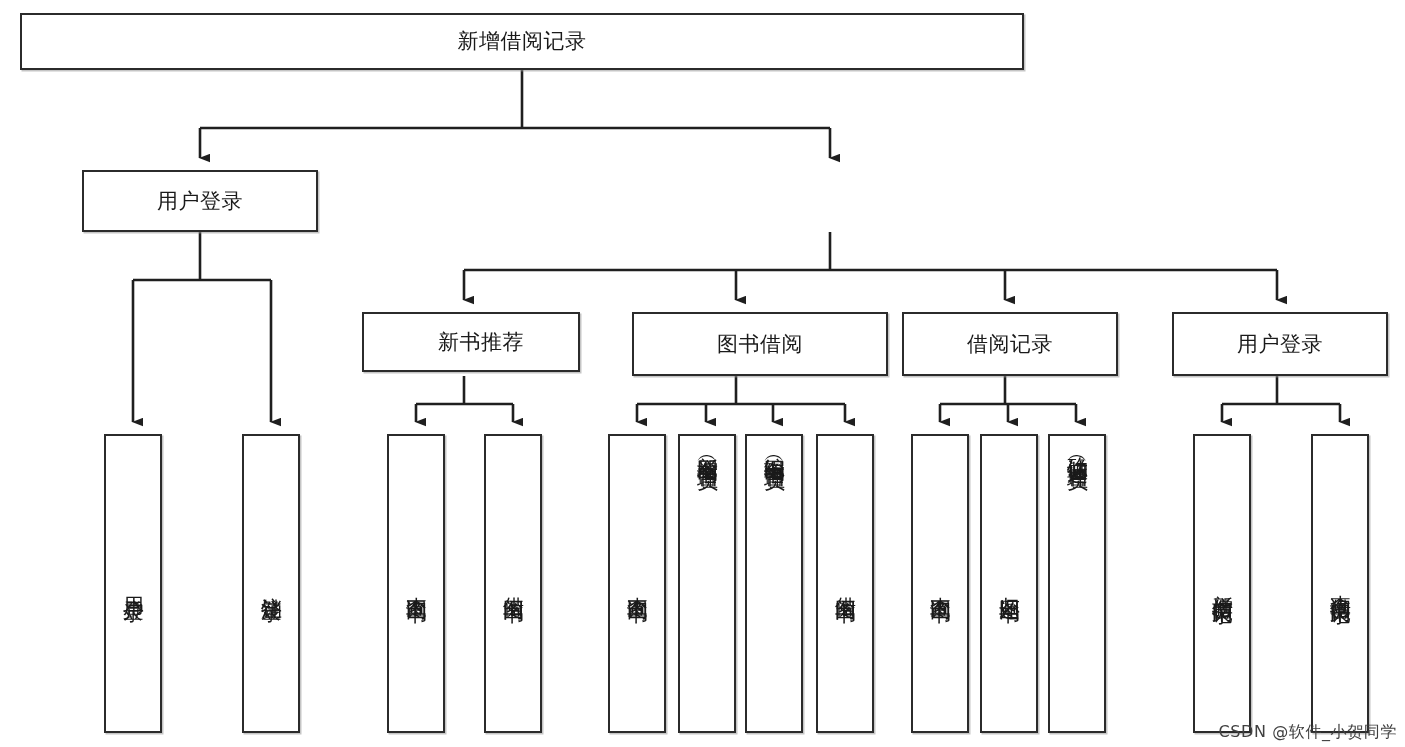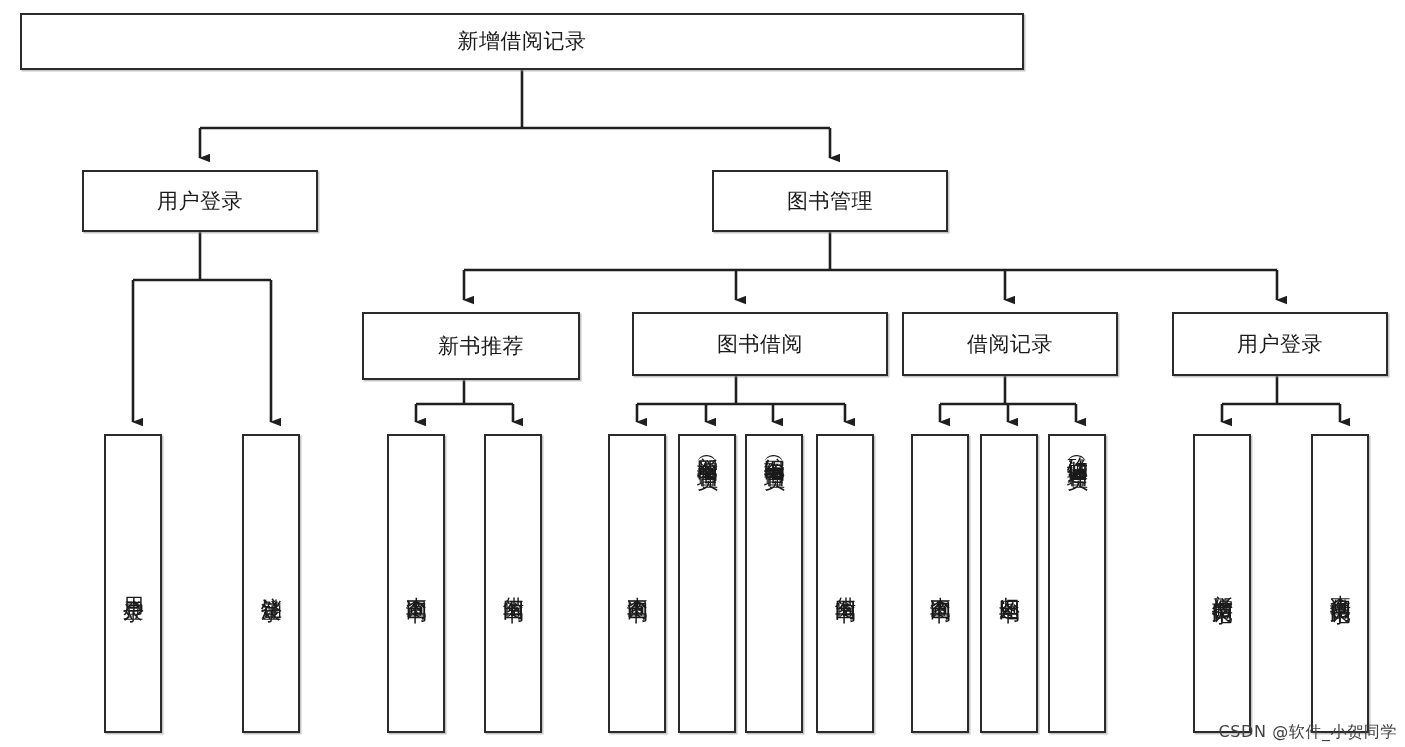--- a/index.html
+++ b/index.html
@@ -139,25 +139,22 @@
   </svg>
 
   <div class="node-box node-h" id="node-root" style="left:20px; top:13px; width:1004px; height:57px;">
     <span class="node-label">新增借阅记录</span>
   </div>
 
   <div class="node-box node-h" id="node-user-login" style="left:82px; top:170px; width:236px; height:62px;">
     <span class="node-label">用户登录</span>
   </div>
 
-  <div class="node-box node-h" id="node-book-manage" style="left:712px; top:170px; width:236px; height:62px;">
-    <span class="node-label">图书管理</span>
-  </div>
-
-  <div class="node-box node-h" id="node-new-book" style="left:362px; top:312px; width:218px; height:68px;padding-left:20px;">
+
+  <div class="node-box node-h" id="node-new-book" style="left:362px; top:312px; width:218px; height:60px;padding-left:20px;">
     <span class="node-label">新书推荐</span>
   </div>
 
   <div class="node-box node-h" id="node-book-borrow" style="left:632px; top:312px; width:256px; height:64px;">
     <span class="node-label">图书借阅</span>
   </div>
 
   <div class="node-box node-h" id="node-current-borrow" style="left:902px; top:312px; width:216px; height:64px;">
     <span class="node-label">借阅记录</span>
   </div>

